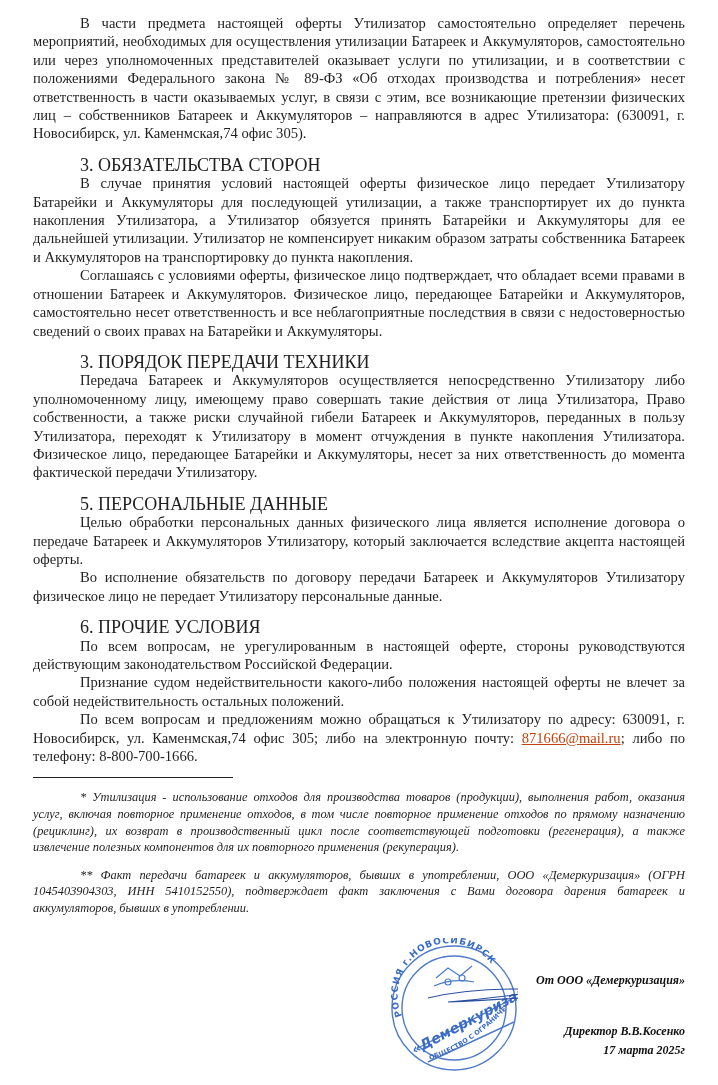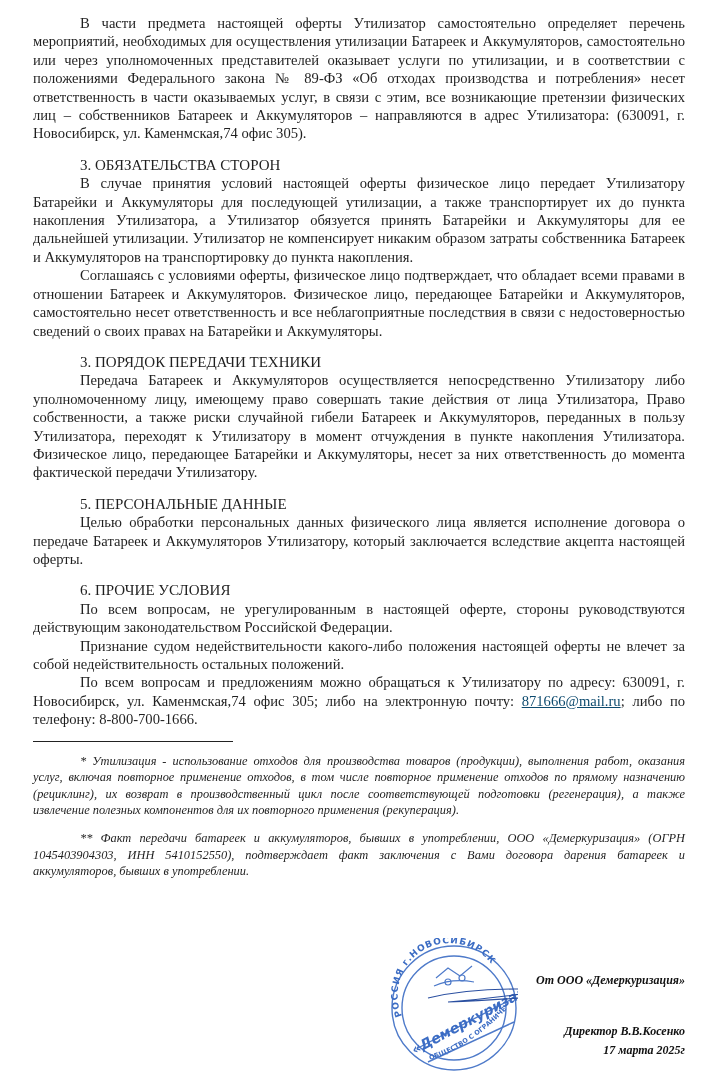--- a/index.html
+++ b/index.html
@@ -4,23 +4,23 @@
   <style>
     html, body { margin: 0; padding: 0; background: #ffffff; }
     body {
       width: 718px; height: 1085px; position: relative; overflow: hidden;
       font-family: "Liberation Serif", "DejaVu Serif", serif;
       color: #1f1f1f;
     }
     .page { position: absolute; left: 33px; top: 14px; width: 652px; }
     p { margin: 0; font-size: 14.6px; line-height: 18.4px; text-align: justify; }
     .ind { text-indent: 47px; }
-    .head { margin: 0; font-size: 15px; line-height: 18.4px; padding-left: 47px; font-weight: normal; }
+    .head { margin: 0; font-size: 18px; line-height: 18.4px; padding-left: 47px; font-weight: normal; }
     .gap { height: 13px; }
-    a.email { color: #0c4a6e; text-decoration: underline; }
+    a.email { color: #c2410c; text-decoration: underline; }
     .rule { width: 200px; border-top: 1.3px solid #222; margin: 12px 0 3px 0; }
     .fn { font-style: italic; font-size: 12.4px; line-height: 16.6px; text-align: justify; margin-top: 11px; }
     .sig { position: absolute; right: 33px; text-align: right; font-style: italic; font-weight: bold; font-size: 12px; line-height: 19px; color: #111; margin-top: 19px; }
     .stamp { position: absolute; left: 388px; top: 938px; width: 130px; height: 135px; }
   </style>
 </head>
 <body>
 
 <div class="page">
   <p class="ind">В части предмета настоящей оферты Утилизатор самостоятельно определяет перечень мероприятий, необходимых для осуществления утилизации Батареек и Аккумуляторов, самостоятельно или через уполномоченных представителей оказывает услуги по утилизации, и в соответствии с положениями Федерального закона № 89-ФЗ «Об отходах производства и потребления» несет ответственность в части оказываемых услуг, в связи с этим, все возникающие претензии физических лиц – собственников Батареек и Аккумуляторов – направляются в адрес Утилизатора: (630091, г. Новосибирск, ул. Каменмская,74 офис 305).</p>
@@ -30,20 +30,21 @@
   <p class="ind">В случае принятия условий настоящей оферты физическое лицо передает Утилизатору Батарейки и Аккумуляторы для последующей утилизации, а также транспортирует их до пункта накопления Утилизатора, а Утилизатор обязуется принять Батарейки и Аккумуляторы для ее дальнейшей утилизации. Утилизатор не компенсирует никаким образом затраты собственника Батареек и Аккумуляторов на транспортировку до пункта накопления.</p>
   <p class="ind">Соглашаясь с условиями оферты, физическое лицо подтверждает, что обладает всеми правами в отношении Батареек и Аккумуляторов. Физическое лицо, передающее Батарейки и Аккумуляторов, самостоятельно несет ответственность и все неблагоприятные последствия в связи с недостоверностью сведений о своих правах на Батарейки и Аккумуляторы.</p>
   <div class="gap"></div>
 
   <h3 class="head">3. ПОРЯДОК ПЕРЕДАЧИ ТЕХНИКИ</h3>
   <p class="ind">Передача Батареек и Аккумуляторов осуществляется непосредственно Утилизатору либо уполномоченному лицу, имеющему право совершать такие действия от лица Утилизатора, Право собственности, а также риски случайной гибели Батареек и Аккумуляторов, переданных в пользу Утилизатора, переходят к Утилизатору в момент отчуждения в пункте накопления Утилизатора. Физическое лицо, передающее Батарейки и Аккумуляторы, несет за них ответственность до момента фактической передачи Утилизатору.</p>
   <div class="gap"></div>
 
   <h3 class="head">5. ПЕРСОНАЛЬНЫЕ ДАННЫЕ</h3>
   <p class="ind">Целью обработки персональных данных физического лица является исполнение договора о передаче Батареек и Аккумуляторов Утилизатору, который заключается вследствие акцепта настоящей оферты.</p>
+  <p class="ind">Во исполнение обязательств по договору передачи Батареек и Аккумуляторов Утилизатору физическое лицо не передает Утилизатору персональные данные.</p>
   <div class="gap"></div>
 
   <h3 class="head">6. ПРОЧИЕ УСЛОВИЯ</h3>
   <p class="ind">По всем вопросам, не урегулированным в настоящей оферте, стороны руководствуются действующим законодательством Российской Федерации.</p>
   <p class="ind">Признание судом недействительности какого-либо положения настоящей оферты не влечет за собой недействительность остальных положений.</p>
   <p class="ind"><span>По всем вопросам и предложениям можно обращаться к Утилизатору по адресу: 630091, г. Новосибирск, ул. Каменмская,74 офис 305; либо на электронную почту: </span><a class="email" href="#">871666@mail.ru</a><span>; либо по телефону: 8-800-700-1666.</span></p>
 
   <div class="rule"></div>
   <p class="fn ind">* Утилизация - использование отходов для производства товаров (продукции), выполнения работ, оказания услуг, включая повторное применение отходов, в том числе повторное применение отходов по прямому назначению (рециклинг), их возврат в производственный цикл после соответствующей подготовки (регенерация), а также извлечение полезных компонентов для их повторного применения (рекуперация).</p>
   <p class="fn ind">** Факт передачи батареек и аккумуляторов, бывших в употреблении, ООО «Демеркуризация» (ОГРН 1045403904303, ИНН 5410152550), подтверждает факт заключения с Вами договора дарения батареек и аккумуляторов, бывших в употреблении.</p>

